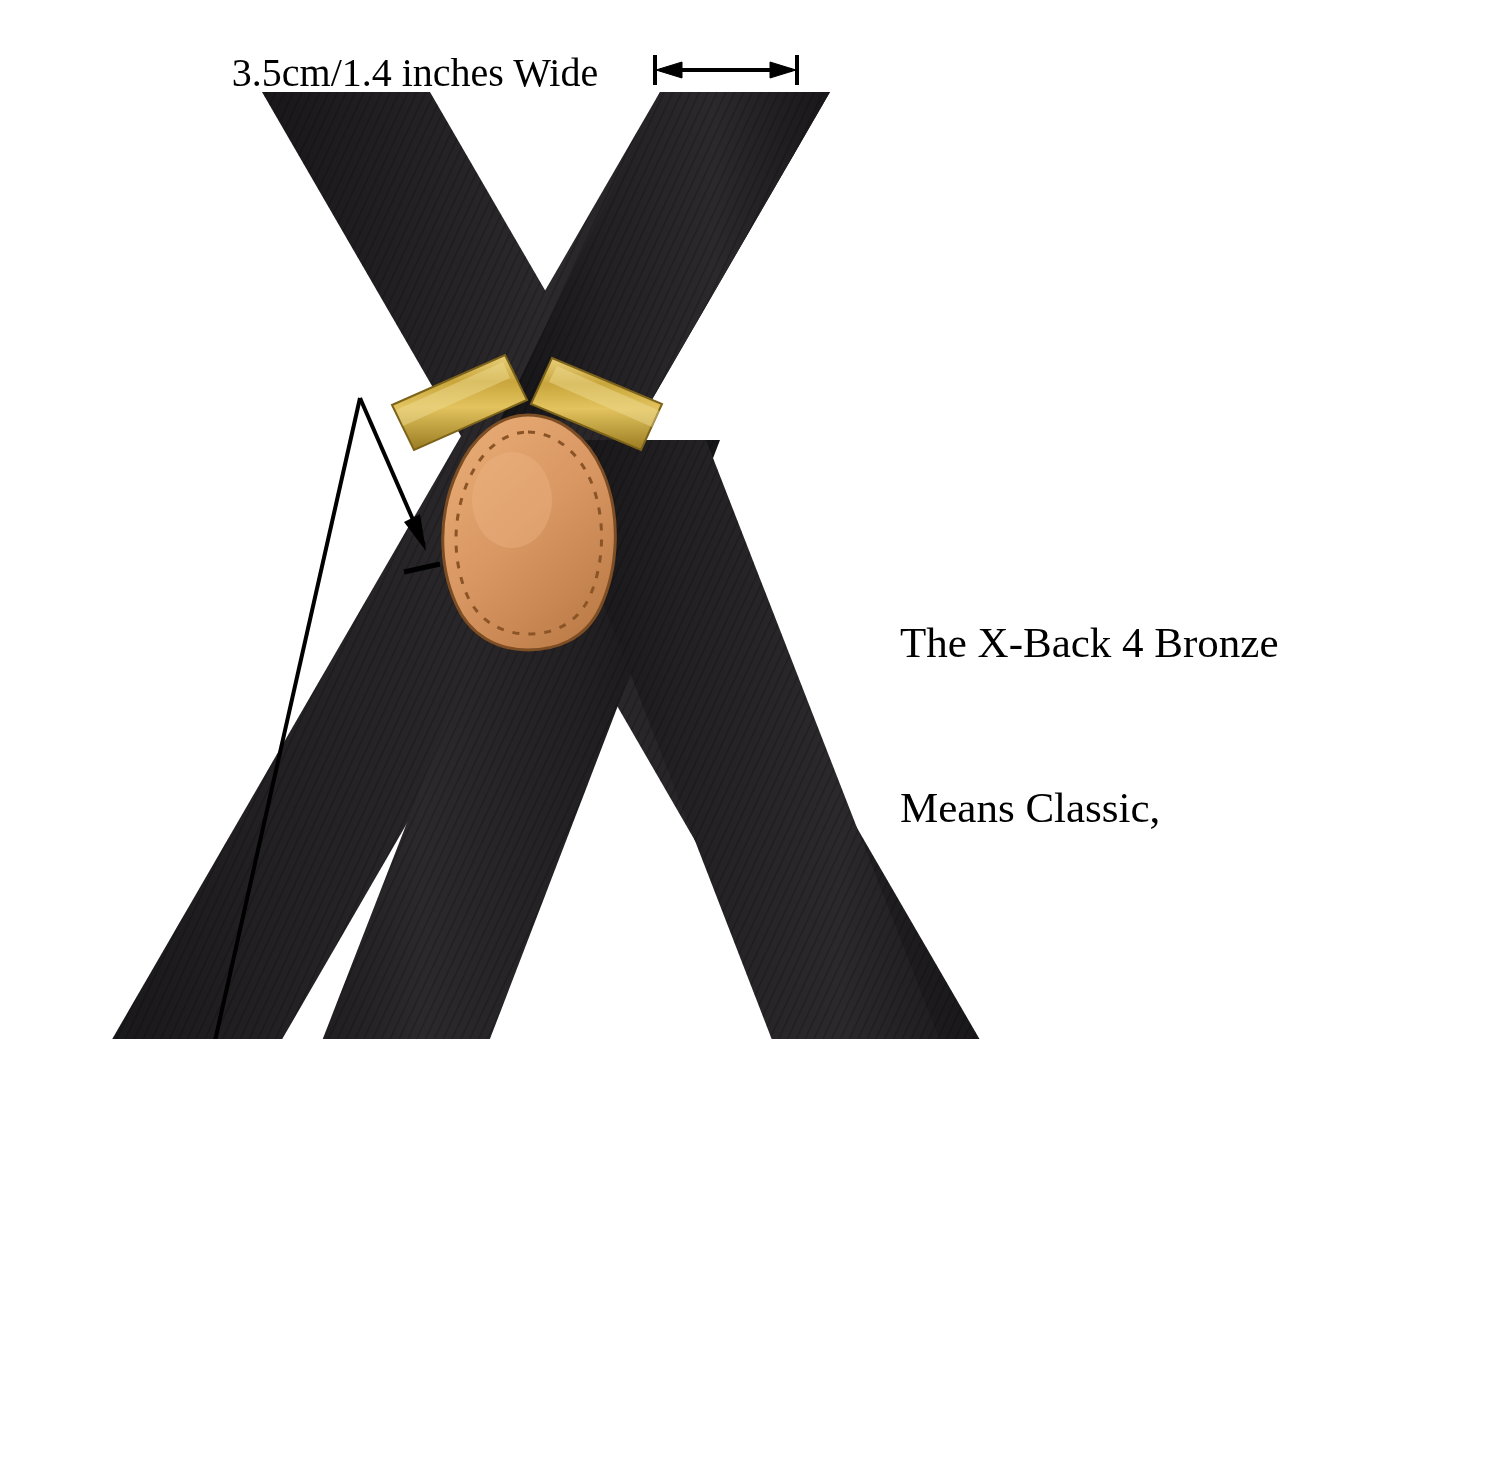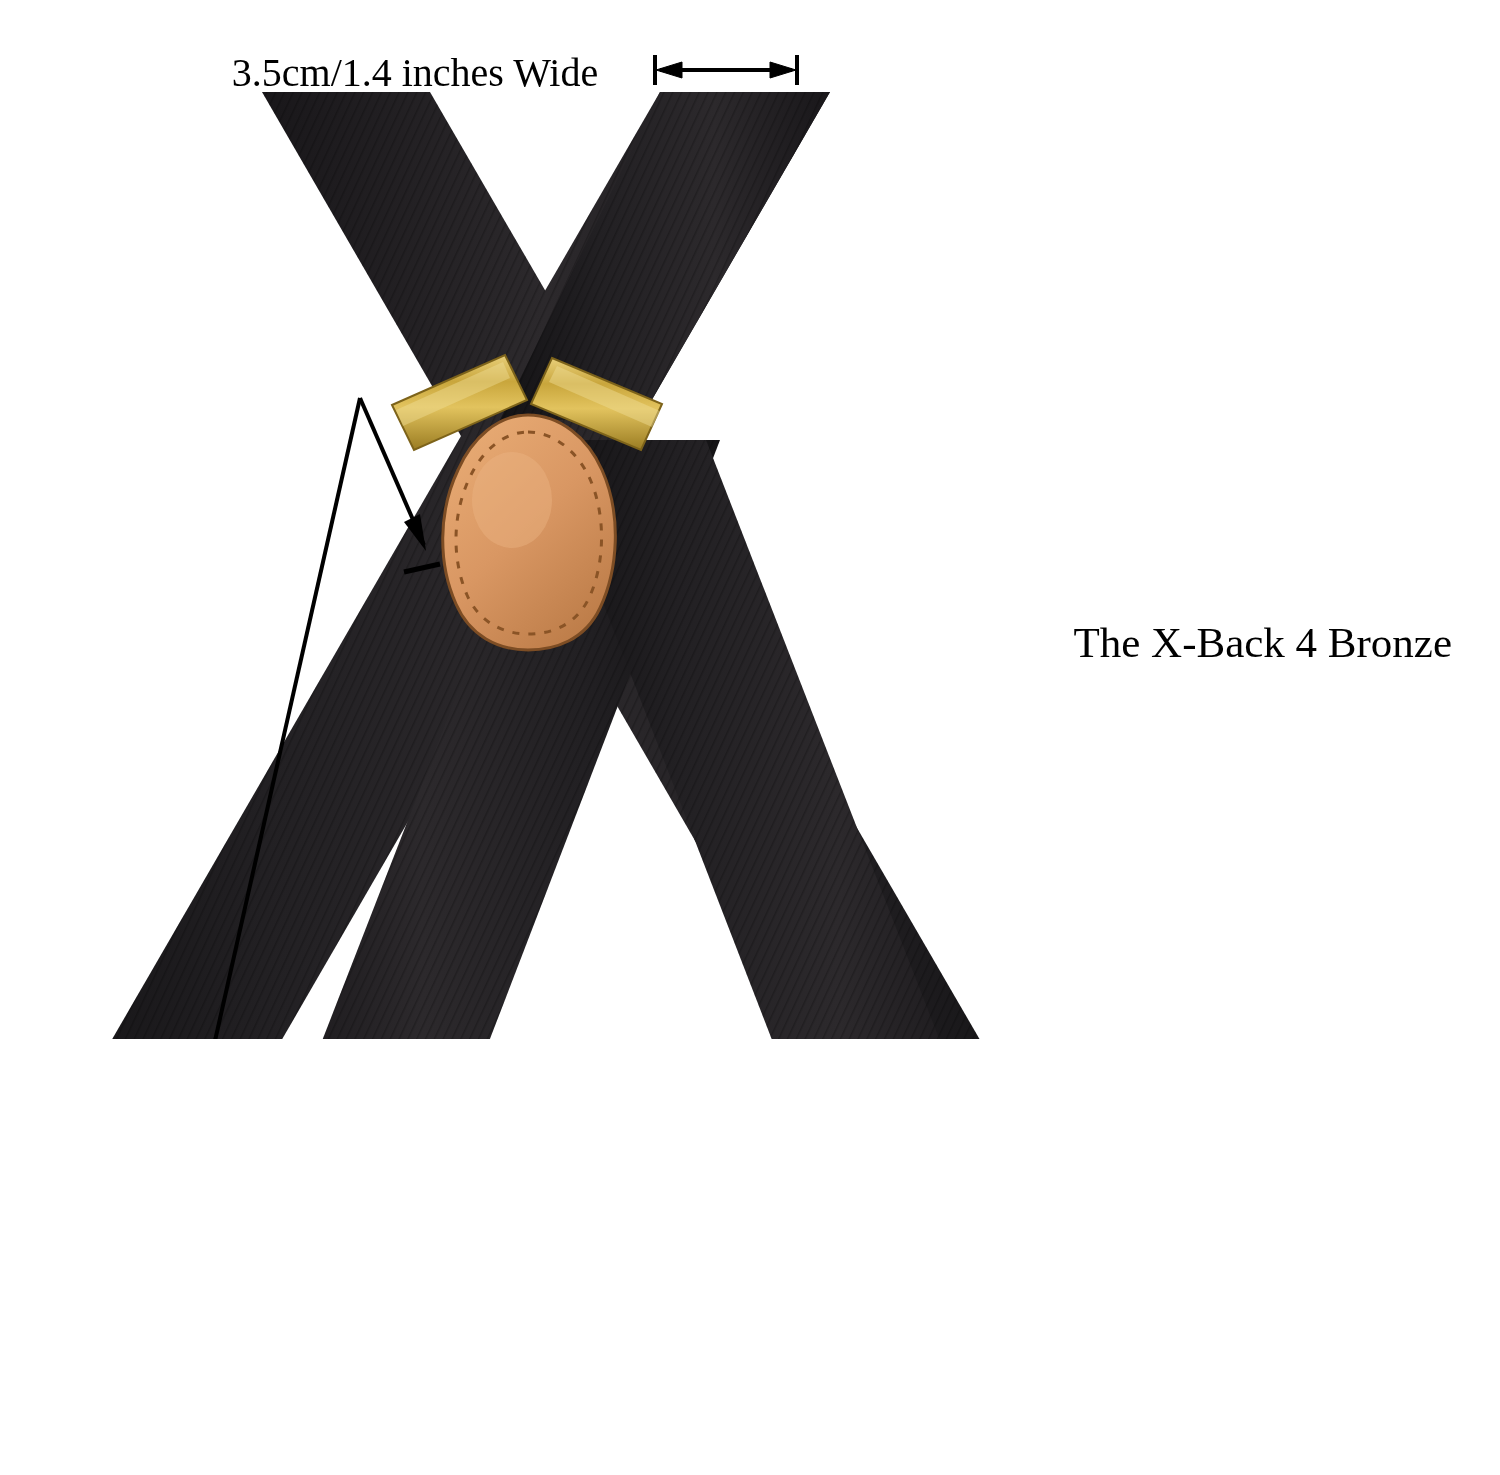--- a/index.html
+++ b/index.html
@@ -35,24 +35,24 @@
     top: 2px;
     width: 1500px;
     text-align: center;
     font-size: 40px;
   }
   #width-label .inner {
     display: inline-block;
     margin-left: -710px;
   }
   #desc-block {
-    left: 872px;
+    left: 900px;
     top: 505px;
     width: 580px;
-    text-align: right;
+    text-align: left;
     font-size: 43px;
     line-height: 1.28;
   }
   #bottom-block {
     left: 40px;
     top: 1368px;
     width: 1010px;
     text-align: center;
     font-size: 40px;
     line-height: 1.3;
@@ -210,20 +210,21 @@
       <line x1="404" y1="572" x2="440" y2="564" stroke-width="5"></line>
     </g>
   </svg>
 
   <div class="label" id="width-label">
     <span class="inner">3.5cm/1.4 inches Wide</span>
   </div>
 
   <div class="label" id="desc-block">
     <div>The X-Back 4 Bronze</div>
+    <div>Means Classic,</div>
   </div>
 
   <div class="label" id="bottom-block">
     <div>Shoulder strap length can be adjusted</div>
     
   </div>
 
 </div>
 
 </body></html>

